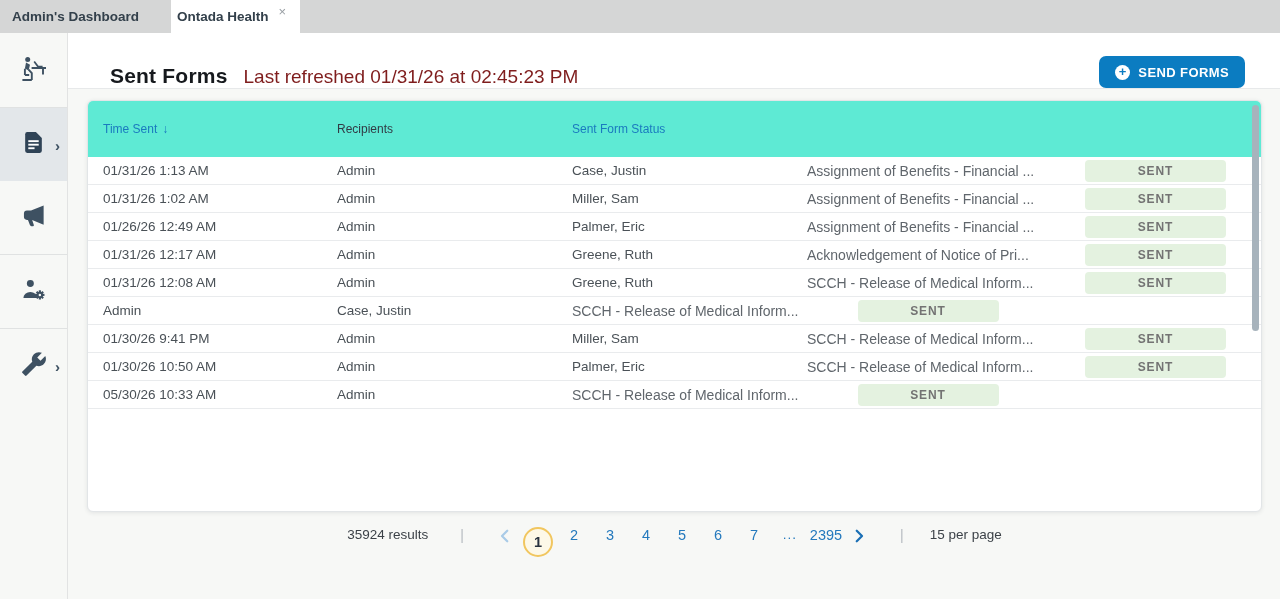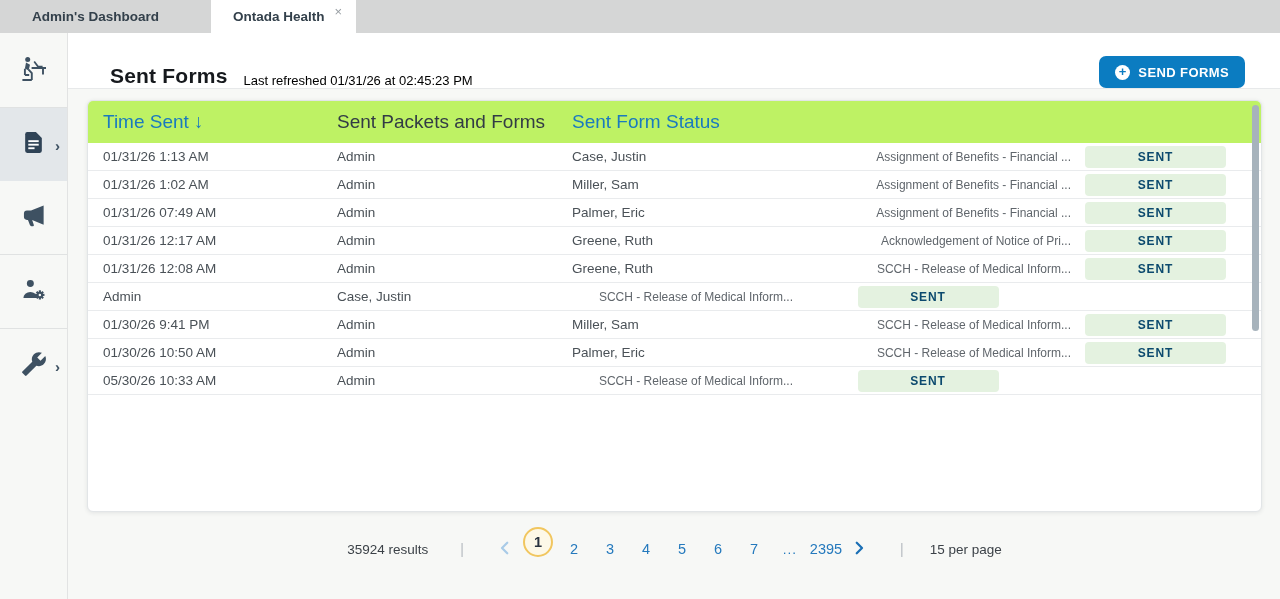--- a/index.html
+++ b/index.html
@@ -2,59 +2,59 @@
 <html><head>
 <meta charset="utf-8">
 <style>
   * { margin:0; padding:0; box-sizing:border-box; }
   html,body { width:1280px; height:599px; overflow:hidden; }
   body { font-family:"Liberation Sans", sans-serif; background:#f7f8f6; color:#3c4248; }
 
   
   .tabbar { height:33px; background:#d5d6d6; display:flex; align-items:stretch; }
   .tab { display:flex; align-items:center; padding:0 24px; font-size:13.5px; font-weight:700; color:#33404b; cursor:pointer; }
-  .tab.inactive { padding-left:32px; }
-  .tab.active { background:#ffffff; margin-left:28px; padding:0 14px 0 22px; }
+  .tab.inactive { padding-left:12px; }
+  .tab.active { background:#ffffff; margin-left:8px; padding:0 14px 0 6px; }
   .tab-close { margin-left:10px; font-size:13px; font-weight:400; color:#979da2; transform:translateY(-5px); }
 
   
   .main { display:flex; height:566px; }
 
   .sidebar { width:68px; background:#f7f8f6; border-right:1px solid #e2e3e3; display:flex; flex-direction:column; }
   .side-item { height:74px; display:flex; align-items:center; justify-content:center; position:relative; cursor:pointer; }
   .side-item.h73 { height:73px; }
   .side-item.selected { background:#e3e7ea; }
   .side-divider { height:1px; background:#e0e2e2; }
   .side-chevron { position:absolute; right:7px; top:50%; transform:translateY(-50%); font-size:15px; font-weight:700; color:#3e5162; }
 
   
   .content { flex:1; display:flex; flex-direction:column; background:#f7f8f6; min-width:0; }
   .page-header { height:56px; background:#ffffff; border-bottom:1px solid #e7e9ea; display:flex; align-items:flex-end; padding:0 35px 0 42px; flex:0 0 auto; }
   .page-title { font-size:21px; font-weight:600; color:#16191d; letter-spacing:.2px; }
-  .refreshed { margin-left:16px; font-size:13px; color:#000000; }
+  .refreshed { margin-left:16px; font-size:19px; color:#7f1d1d; }
   .send-btn { margin-left:auto; background:#0b7cc1; color:#fff; border:none; border-radius:7px; height:32px; padding:0 16px; font-size:13px; font-weight:700; letter-spacing:.4px; display:flex; align-items:center; gap:8px; cursor:pointer; }
   .plus-circle { width:15px; height:15px; background:#ffffff; border-radius:50%; color:#0b7cc1; display:flex; align-items:center; justify-content:center; font-size:13px; font-weight:700; line-height:1; padding-bottom:1px; }
 
   .content-body { flex:1; padding:11px 18px 0 19px; }
 
   
   .card { position:relative; background:#ffffff; border:1px solid #e2e5e7; border-radius:6px; box-shadow:0 1px 4px rgba(40,50,60,.10); height:412px; overflow:hidden; }
   .grid-cols { display:grid; grid-template-columns:234px 235px 235px 278px 1fr; align-items:center; padding-left:15px; }
-  .thead { height:42px; background:#bef264; font-size:19px; }
+  .thead { height:56px; background:#5eead4; font-size:12px; }
   .th { color:#323b45; }
   .th.sortable { color:#1a7abf; cursor:pointer; }
   .sort-arrow { font-weight:700; margin-left:5px; }
   .trow { height:28px; border-bottom:1px solid #e9ebed; font-size:13.5px; color:#4a5157; background:#fff; }
-  .td.forms { color:#60666c; font-size:12px; padding-right:14px; white-space:nowrap; overflow:hidden;text-align:right; }
+  .td.forms { color:#60666c; font-size:14px; padding-right:14px; white-space:nowrap; overflow:hidden; }
   .td.status { display:flex; justify-content:center; padding-right:36px; }
-  .badge { background:#e4f2e0; color:#0c4a6e; font-size:12px; font-weight:700; letter-spacing:.9px; width:141px; padding:4px 0; text-align:center; border-radius:4px; }
+  .badge { background:#e4f2e0; color:#737373; font-size:12px; font-weight:700; letter-spacing:.9px; width:141px; padding:4px 0; text-align:center; border-radius:4px; }
   .scroll-thumb { position:absolute; top:4px; right:2px; width:7px; height:226px; background:#a7b3bc; border-radius:4px; cursor:pointer; }
 
   
-  .pagination { margin-top:15px; display:flex; align-items:flex-end; justify-content:center; font-size:13.5px; color:#3c4248; }
+  .pagination { margin-top:15px; display:flex; align-items:flex-start; justify-content:center; font-size:13.5px; color:#3c4248; }
   .results { margin-right:6px; }
   .pipe { color:#b6bac0; margin:0 26px; font-size:14px; }
   .chev { display:flex; align-items:center; cursor:pointer; margin:0 6px; }
   .page { min-width:36px; text-align:center; color:#2479bd; font-weight:500; font-size:14.5px; cursor:pointer; }
   .page.current { min-width:30px; width:30px; height:30px; border:2px solid #f1c65f; background:#fdf8e8; border-radius:50%; color:#2a3340; font-weight:600; display:flex; align-items:center; justify-content:center; margin:0 3px; }
   .ellipsis { min-width:36px; text-align:center; color:#2479bd; letter-spacing:1px; }
   .per-page { }
 </style>
 </head>
 <body>
@@ -150,21 +150,21 @@
     </header>
 
     <div class="content-body">
 
       <div class="card">
         <div class="thead grid-cols">
           <div class="th sortable">
             <span>Time Sent</span><span class="sort-arrow">↓</span>
           </div>
           <div class="th">
-            <span>Sent Packets and Forms</span>
+            <span>Recipients</span>
           </div>
           <div class="th sortable">
             <span>Sent Form Status</span>
           </div>
         </div>
 
         <div class="trow grid-cols">
           <div class="td">01/31/26 1:13 AM</div>
           <div class="td">Admin</div>
           <div class="td">Case, Justin</div>
@@ -176,21 +176,21 @@
         <div class="trow grid-cols">
           <div class="td">01/31/26 1:02 AM</div>
           <div class="td">Admin</div>
           <div class="td">Miller, Sam</div>
           <div class="td forms">Assignment of Benefits - Financial ...</div>
           <div class="td status">
               <span class="badge">SENT</span>
             </div>
         </div>
         <div class="trow grid-cols">
-          <div class="td">01/31/26 07:49 AM</div>
+          <div class="td">01/26/26 12:49 AM</div>
           <div class="td">Admin</div>
           <div class="td">Palmer, Eric</div>
           <div class="td forms">Assignment of Benefits - Financial ...</div>
           <div class="td status">
               <span class="badge">SENT</span>
             </div>
         </div>
         <div class="trow grid-cols">
           <div class="td">01/31/26 12:17 AM</div>
           <div class="td">Admin</div>

